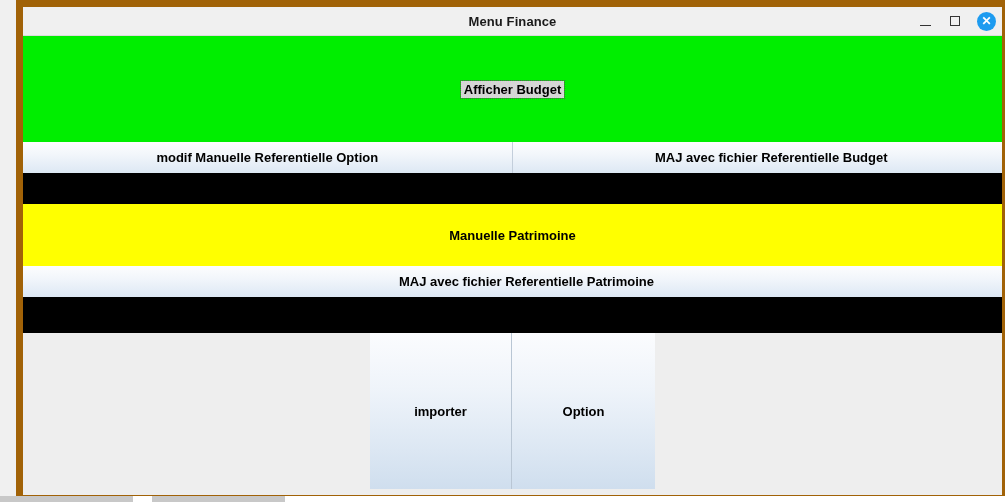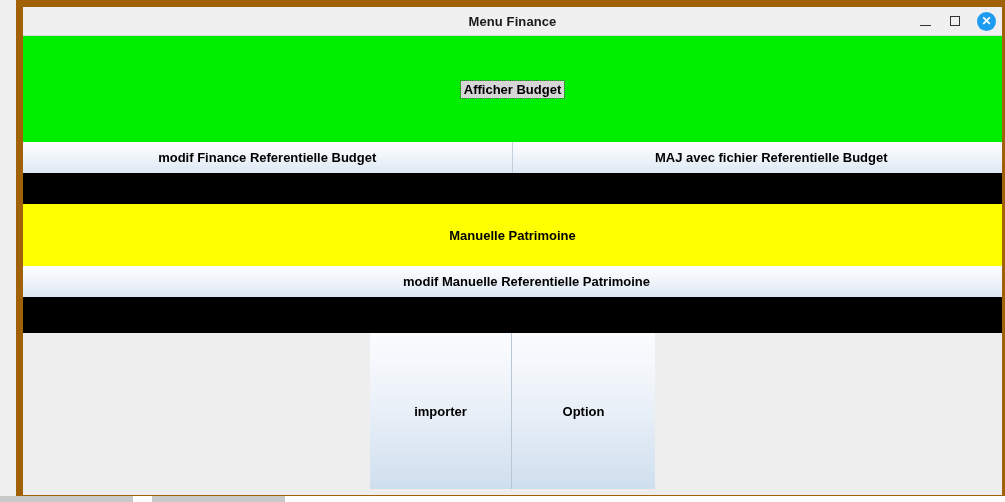--- a/index.html
+++ b/index.html
@@ -273,32 +273,32 @@
     </div>
   </div>
 
   <div class="content">
 
     <div class="band band-budget">
       <span class="band-label focused">Afficher Budget</span>
     </div>
 
     <div class="row-split">
-      <div class="split-cell">modif Finance Referentielle Budget</div>
+      <div class="split-cell">modif Manuelle Referentielle Option</div>
       <div class="split-cell">MAJ avec fichier Referentielle Budget</div>
     </div>
 
     <div class="band band-black-1"></div>
 
     <div class="band band-patrimoine">
       <span class="band-label">Manuelle Patrimoine</span>
     </div>
 
     <div class="row-split">
-      <div class="split-cell">modif Manuelle Referentielle Patrimoine</div>
+      <div class="split-cell">MAJ avec fichier Referentielle Patrimoine</div>
     </div>
 
     <div class="band band-black-2"></div>
 
     <div class="bottom-area">
       <div class="btn-group">
         <div class="big-btn">importer</div>
         <div class="big-btn middle">Option</div>
       </div>
     </div>

